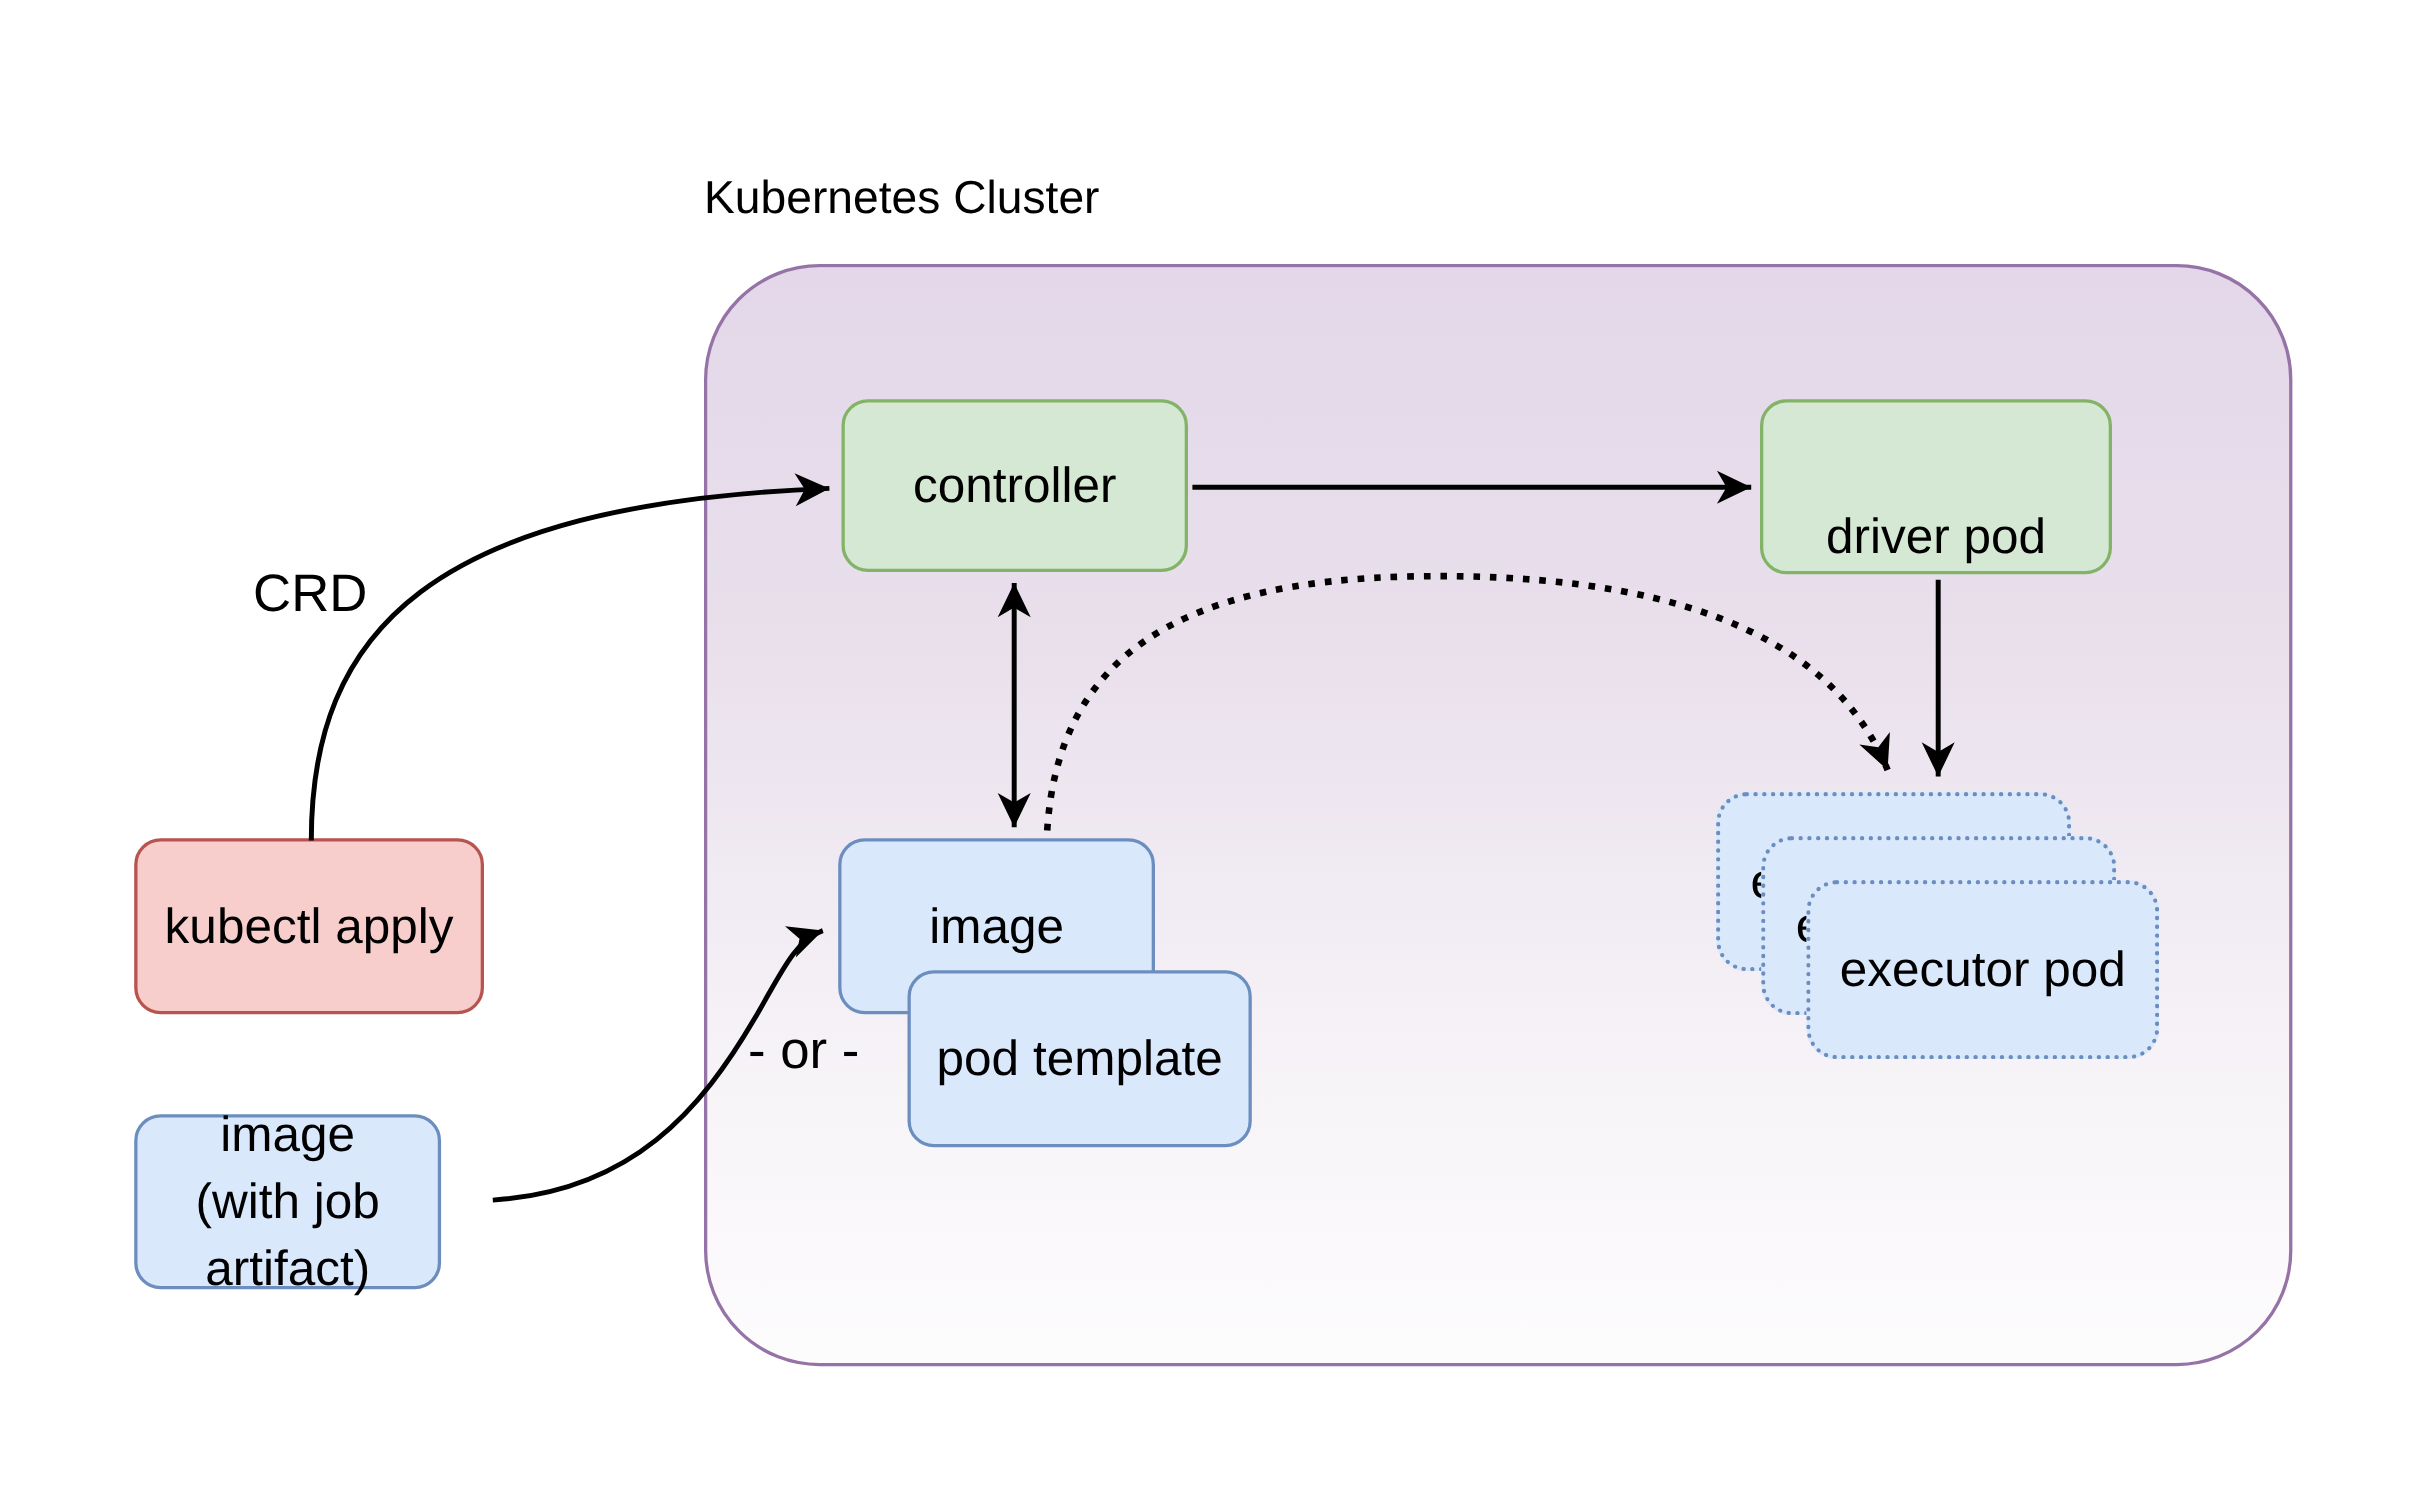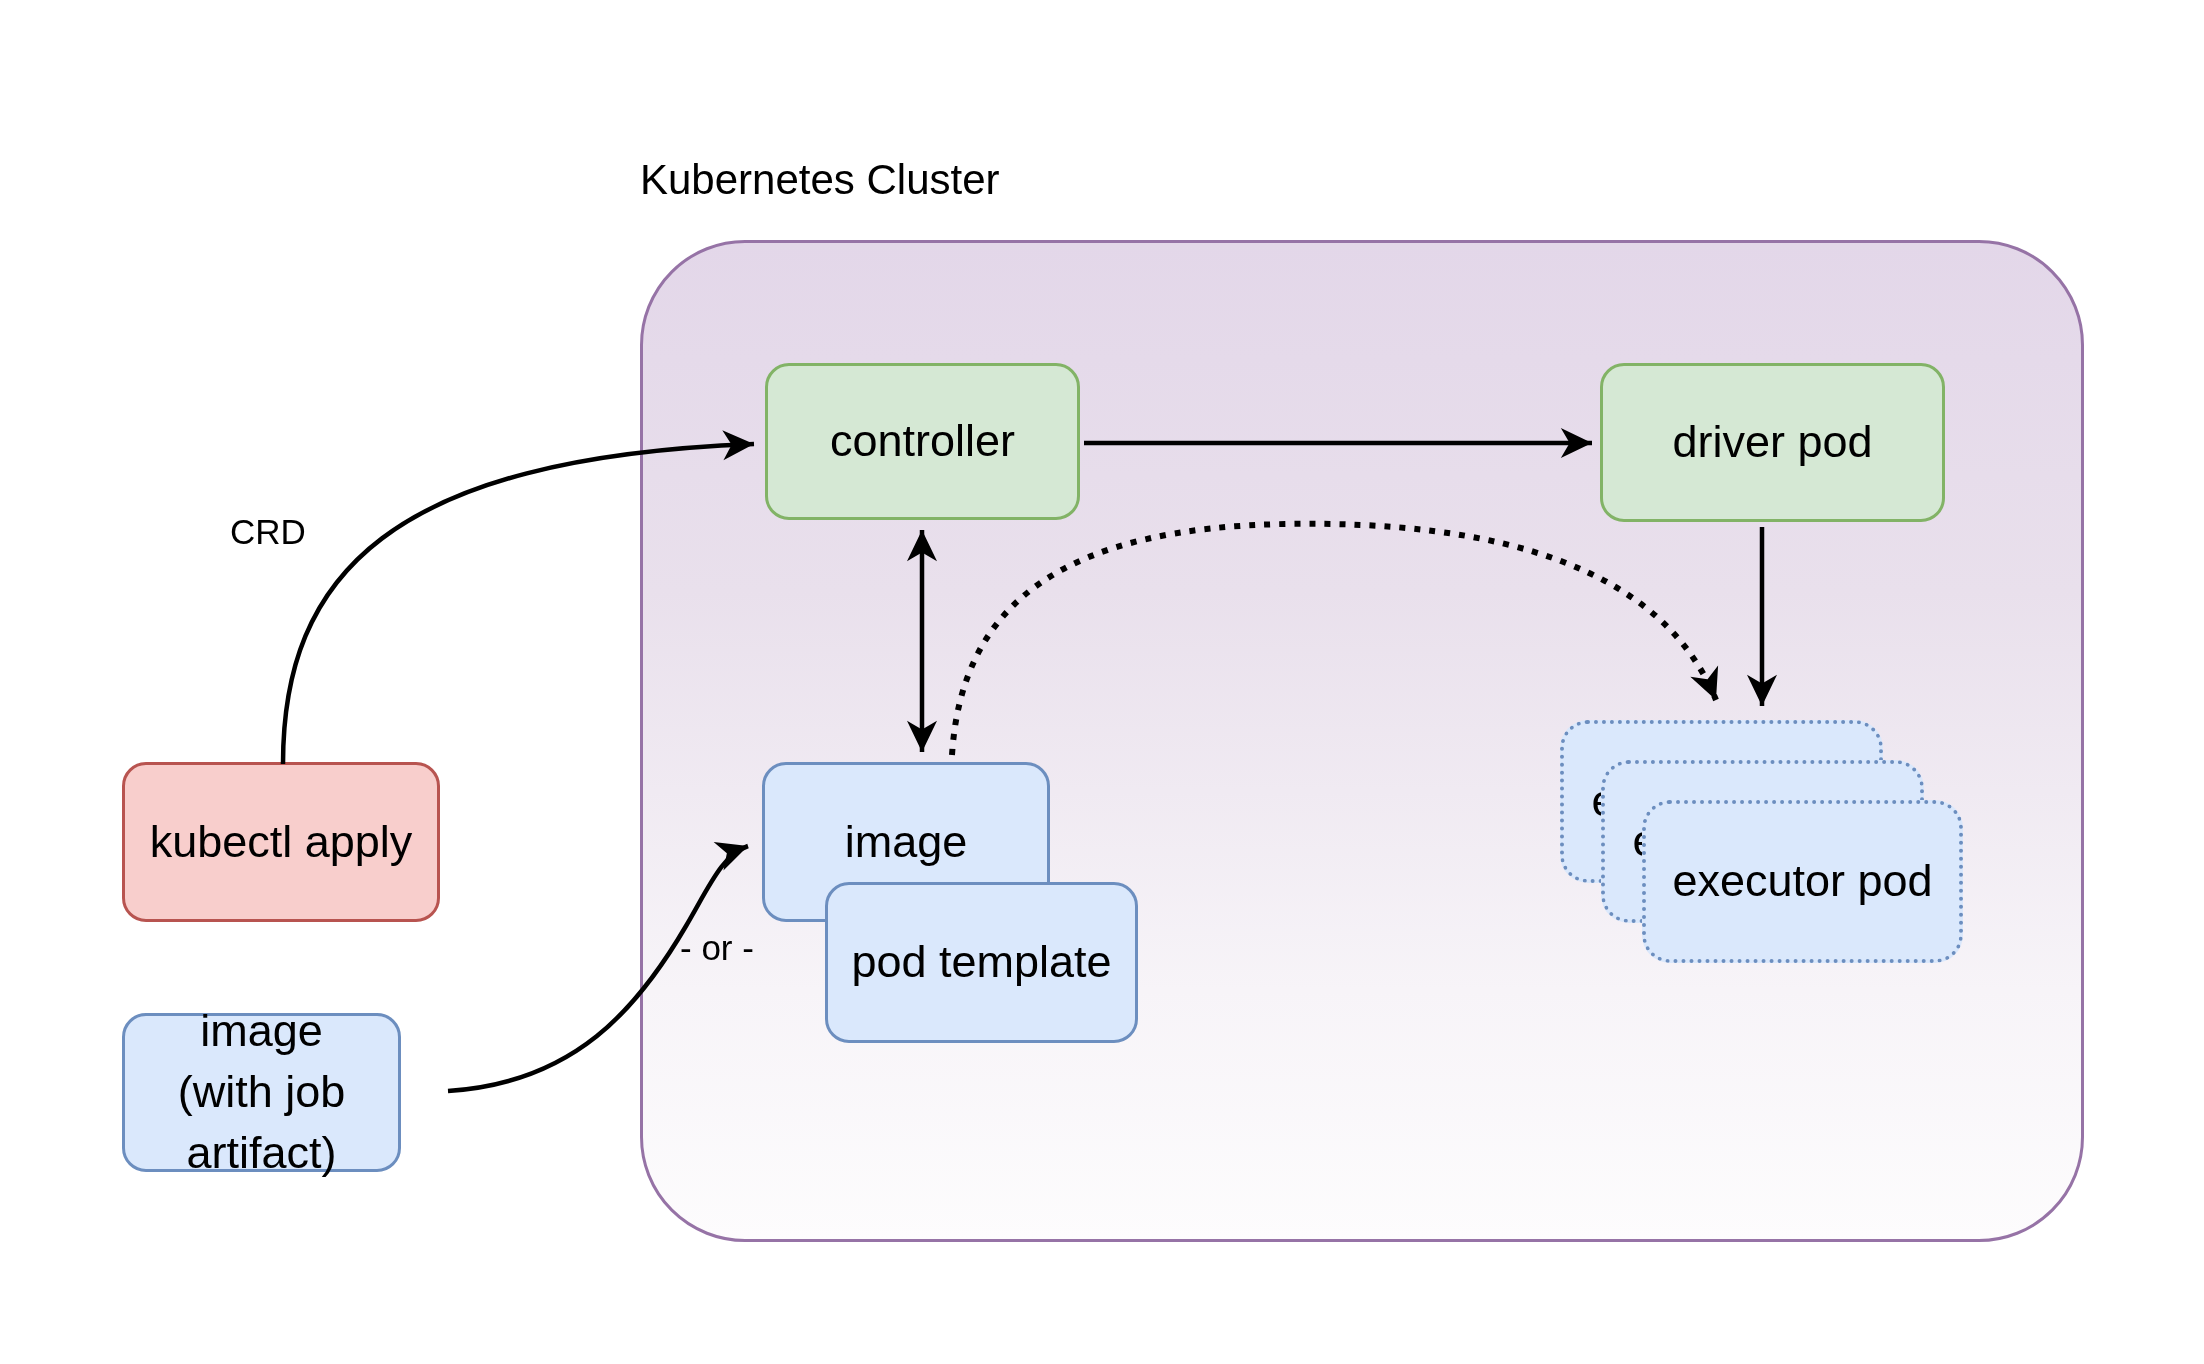--- a/index.html
+++ b/index.html
@@ -19,26 +19,26 @@
   }
   .node{
     position:absolute;display:flex;align-items:center;justify-content:center;
     box-sizing:border-box;font-size:45px;text-align:center;line-height:1.35;
   }
   .green{background:#d5e8d4;border:3.5px solid #82b366;border-radius:24px;}
   .blue{background:#dae8fc;border:3.5px solid #6c8ebf;border-radius:24px;}
   .red{background:#f8cecc;border:3.5px solid #b85450;border-radius:24px;}
   .blue-dotted{background:#dae8fc;border:4px dotted #6c8ebf;border-radius:28px;}
   .edge-label{
-    position:absolute;font-size:35px;z-index:6;white-space:nowrap;
+    position:absolute;font-size:48px;z-index:6;white-space:nowrap;
   }
   .wires{position:absolute;left:0;top:0;z-index:10;pointer-events:none;}
   
   #controller{left:765px;top:363px;width:315px;height:157px;z-index:4;}
-  #driver-pod{left:1600px;top:363px;width:345px;height:159px;z-index:4;}
+  #driver-pod{left:1600px;top:363px;width:320px;height:159px;z-index:4;align-items:flex-end;}
   #kubectl-apply{left:122px;top:762px;width:318px;height:160px;z-index:4;}
   #image-artifact{left:122px;top:1013px;width:279px;height:159px;z-index:4;padding:0 28px;}
   #image-box{left:762px;top:762px;width:288px;height:160px;z-index:3;align-items:center;}
   #pod-template{left:797px;top:882px;width:313px;height:161px;z-index:4;margin-left:28px;}
   #executor-back{left:1560px;top:720px;width:323px;height:163px;z-index:3;}
   #executor-mid{left:1601px;top:760px;width:323px;height:163px;z-index:4;}
   #executor-front{left:1642px;top:800px;width:321px;height:163px;z-index:5;}
   #crd-label{left:230px;top:512px;}
   #or-label{left:680px;top:928px;}
 </style>

